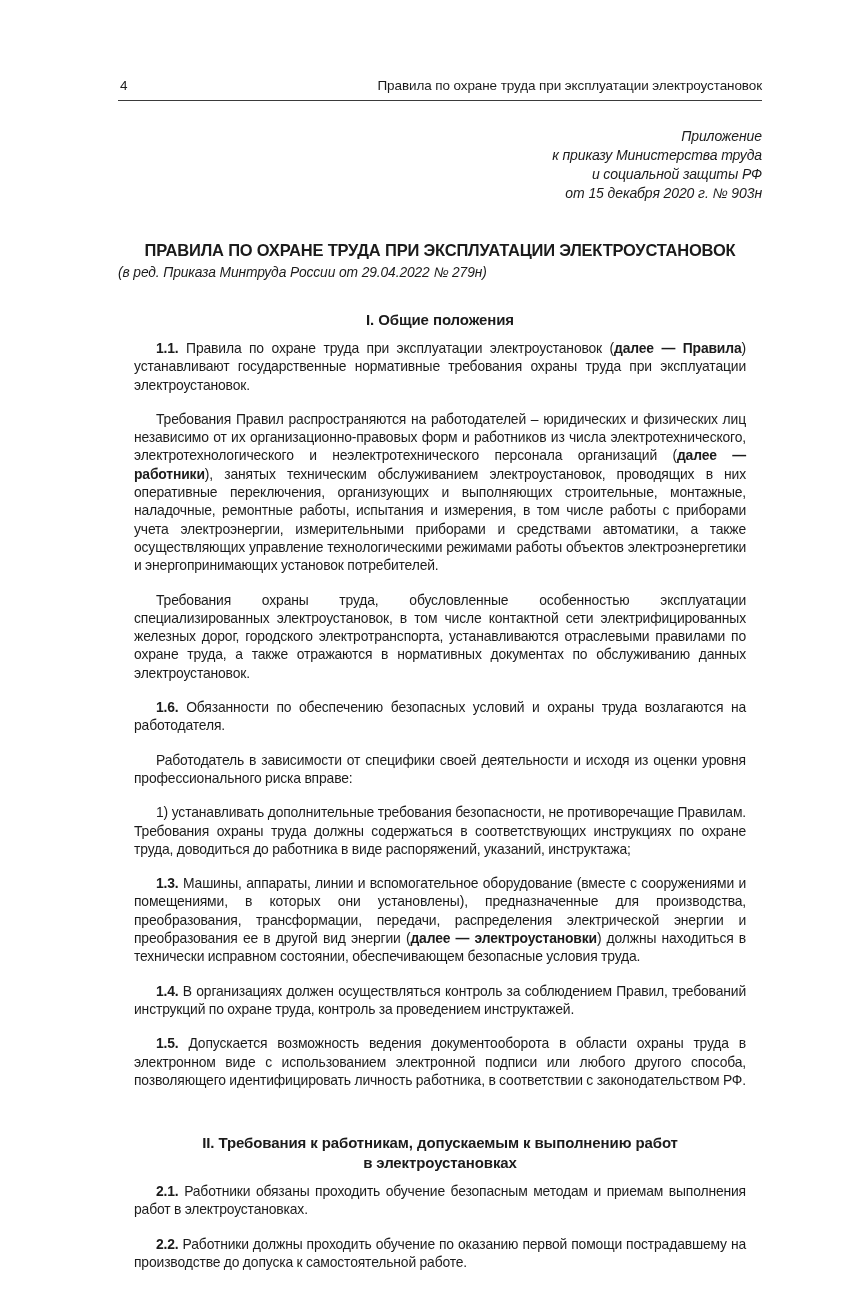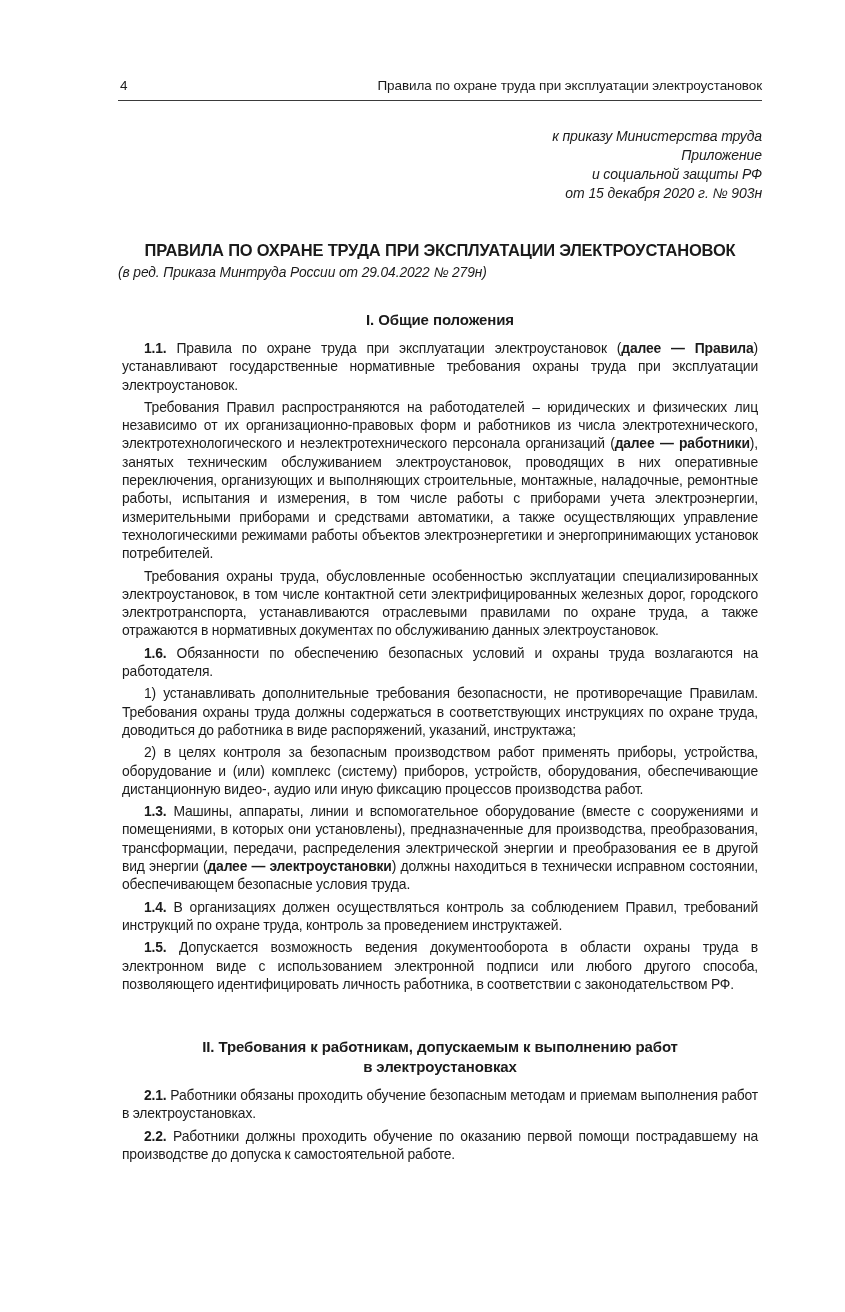--- a/index.html
+++ b/index.html
@@ -54,21 +54,21 @@
     margin-top: 30px;
     margin-bottom: 9px;
     text-align: center;
     font-weight: bold;
     font-size: 15px;
     line-height: 20px;
     letter-spacing: -0.1px;
   }
   .section-heading + .para { margin-top: 0; }
   .para {
-    margin: 4px;
+    margin: 16px;
     font-size: 13.9px;
     line-height: 18.3px;
     text-align: justify;
     text-indent: 22px;
     letter-spacing: -0.15px;
     word-spacing: -0.2px;
     hyphens: auto;
   }
   .para b { font-weight: bold; }
   
@@ -78,37 +78,37 @@
 <body>
 
 <div class="page">
 
   <div class="running-header">
     <span class="page-num">4</span>
     <span class="header-title">Правила по охране труда при эксплуатации электроустановок</span>
   </div>
 
   <div class="annex">
+    <div>Приложение</div>
     <div>к приказу Министерства труда</div>
-    <div>Приложение</div>
     <div>и социальной защиты РФ</div>
     <div>от 15 декабря 2020 г. № 903н</div>
   </div>
 
   <div class="doc-title">ПРАВИЛА ПО ОХРАНЕ ТРУДА ПРИ ЭКСПЛУАТАЦИИ ЭЛЕКТРОУСТАНОВОК</div>
   <div class="doc-subtitle">(в ред. Приказа Минтруда России от 29.04.2022 № 279н)</div>
 
   <div id="sections">
       <div class="section-heading">I. Общие положения</div>
       <p class="para"><b>1.1.</b> Правила по охране труда при эксплуатации электроустановок (<b>далее — Правила</b>) устанавливают государственные нормативные требования охраны труда при эксплуатации электроустановок.</p>
       <p class="para">Требования Правил распространяются на работодателей – юридических и физических лиц независимо от их организационно-правовых форм и работников из числа электротехнического, электротехнологического и неэлектротехнического персонала организаций (<b>далее — работники</b>), занятых техническим обслуживанием электроустановок, проводящих в них оперативные переключения, организующих и выполняющих строительные, монтажные, наладочные, ремонтные работы, испытания и измерения, в том числе работы с приборами учета электроэнергии, измерительными приборами и средствами автоматики, а также осуществляющих управление технологическими режимами работы объектов электроэнергетики и энергопринимающих установок потребителей.</p>
       <p class="para">Требования охраны труда, обусловленные особенностью эксплуатации специализированных электроустановок, в том числе контактной сети электрифицированных железных дорог, городского электротранспорта, устанавливаются отраслевыми правилами по охране труда, а также отражаются в нормативных документах по обслуживанию данных электроустановок.</p>
       <p class="para"><b>1.6.</b> Обязанности по обеспечению безопасных условий и охраны труда возлагаются на работодателя.</p>
+      <p class="para">Работодатель в зависимости от специфики своей деятельности и исходя из оценки уровня профессионального риска вправе:</p>
       <p class="para">1) устанавливать дополнительные требования безопасности, не противоречащие Правилам. Требования охраны труда должны содержаться в соответствующих инструкциях по охране труда, доводиться до работника в виде распоряжений, указаний, инструктажа;</p>
-      <p class="para">2) в целях контроля за безопасным производством работ применять приборы, устройства, оборудование и (или) комплекс (систему) приборов, устройств, оборудования, обеспечивающие дистанционную видео-, аудио или иную фиксацию процессов производства работ.</p>
       <p class="para"><b>1.3.</b> Машины, аппараты, линии и вспомогательное оборудование (вместе с сооружениями и помещениями, в которых они установлены), предназначенные для производства, преобразования, трансформации, передачи, распределения электрической энергии и преобразования ее в другой вид энергии (<b>далее — электроустановки</b>) должны находиться в технически исправном состоянии, обеспечивающем безопасные условия труда.</p>
       <p class="para"><b>1.4.</b> В организациях должен осуществляться контроль за соблюдением Правил, требований инструкций по охране труда, контроль за проведением инструктажей.</p>
       <p class="para"><b>1.5.</b> Допускается возможность ведения документооборота в области охраны труда в электронном виде с использованием электронной подписи или любого другого способа, позволяющего идентифицировать личность работника, в соответствии с законодательством РФ.</p>
       <div class="section-heading">II. Требования к работникам, допускаемым к выполнению работ<br>в электроустановках</div>
       <p class="para"><b>2.1.</b> Работники обязаны проходить обучение безопасным методам и приемам выполнения работ в электроустановках.</p>
       <p class="para"><b>2.2.</b> Работники должны проходить обучение по оказанию первой помощи пострадавшему на производстве до допуска к самостоятельной работе.</p>
     </div>
 
 </div>
 

